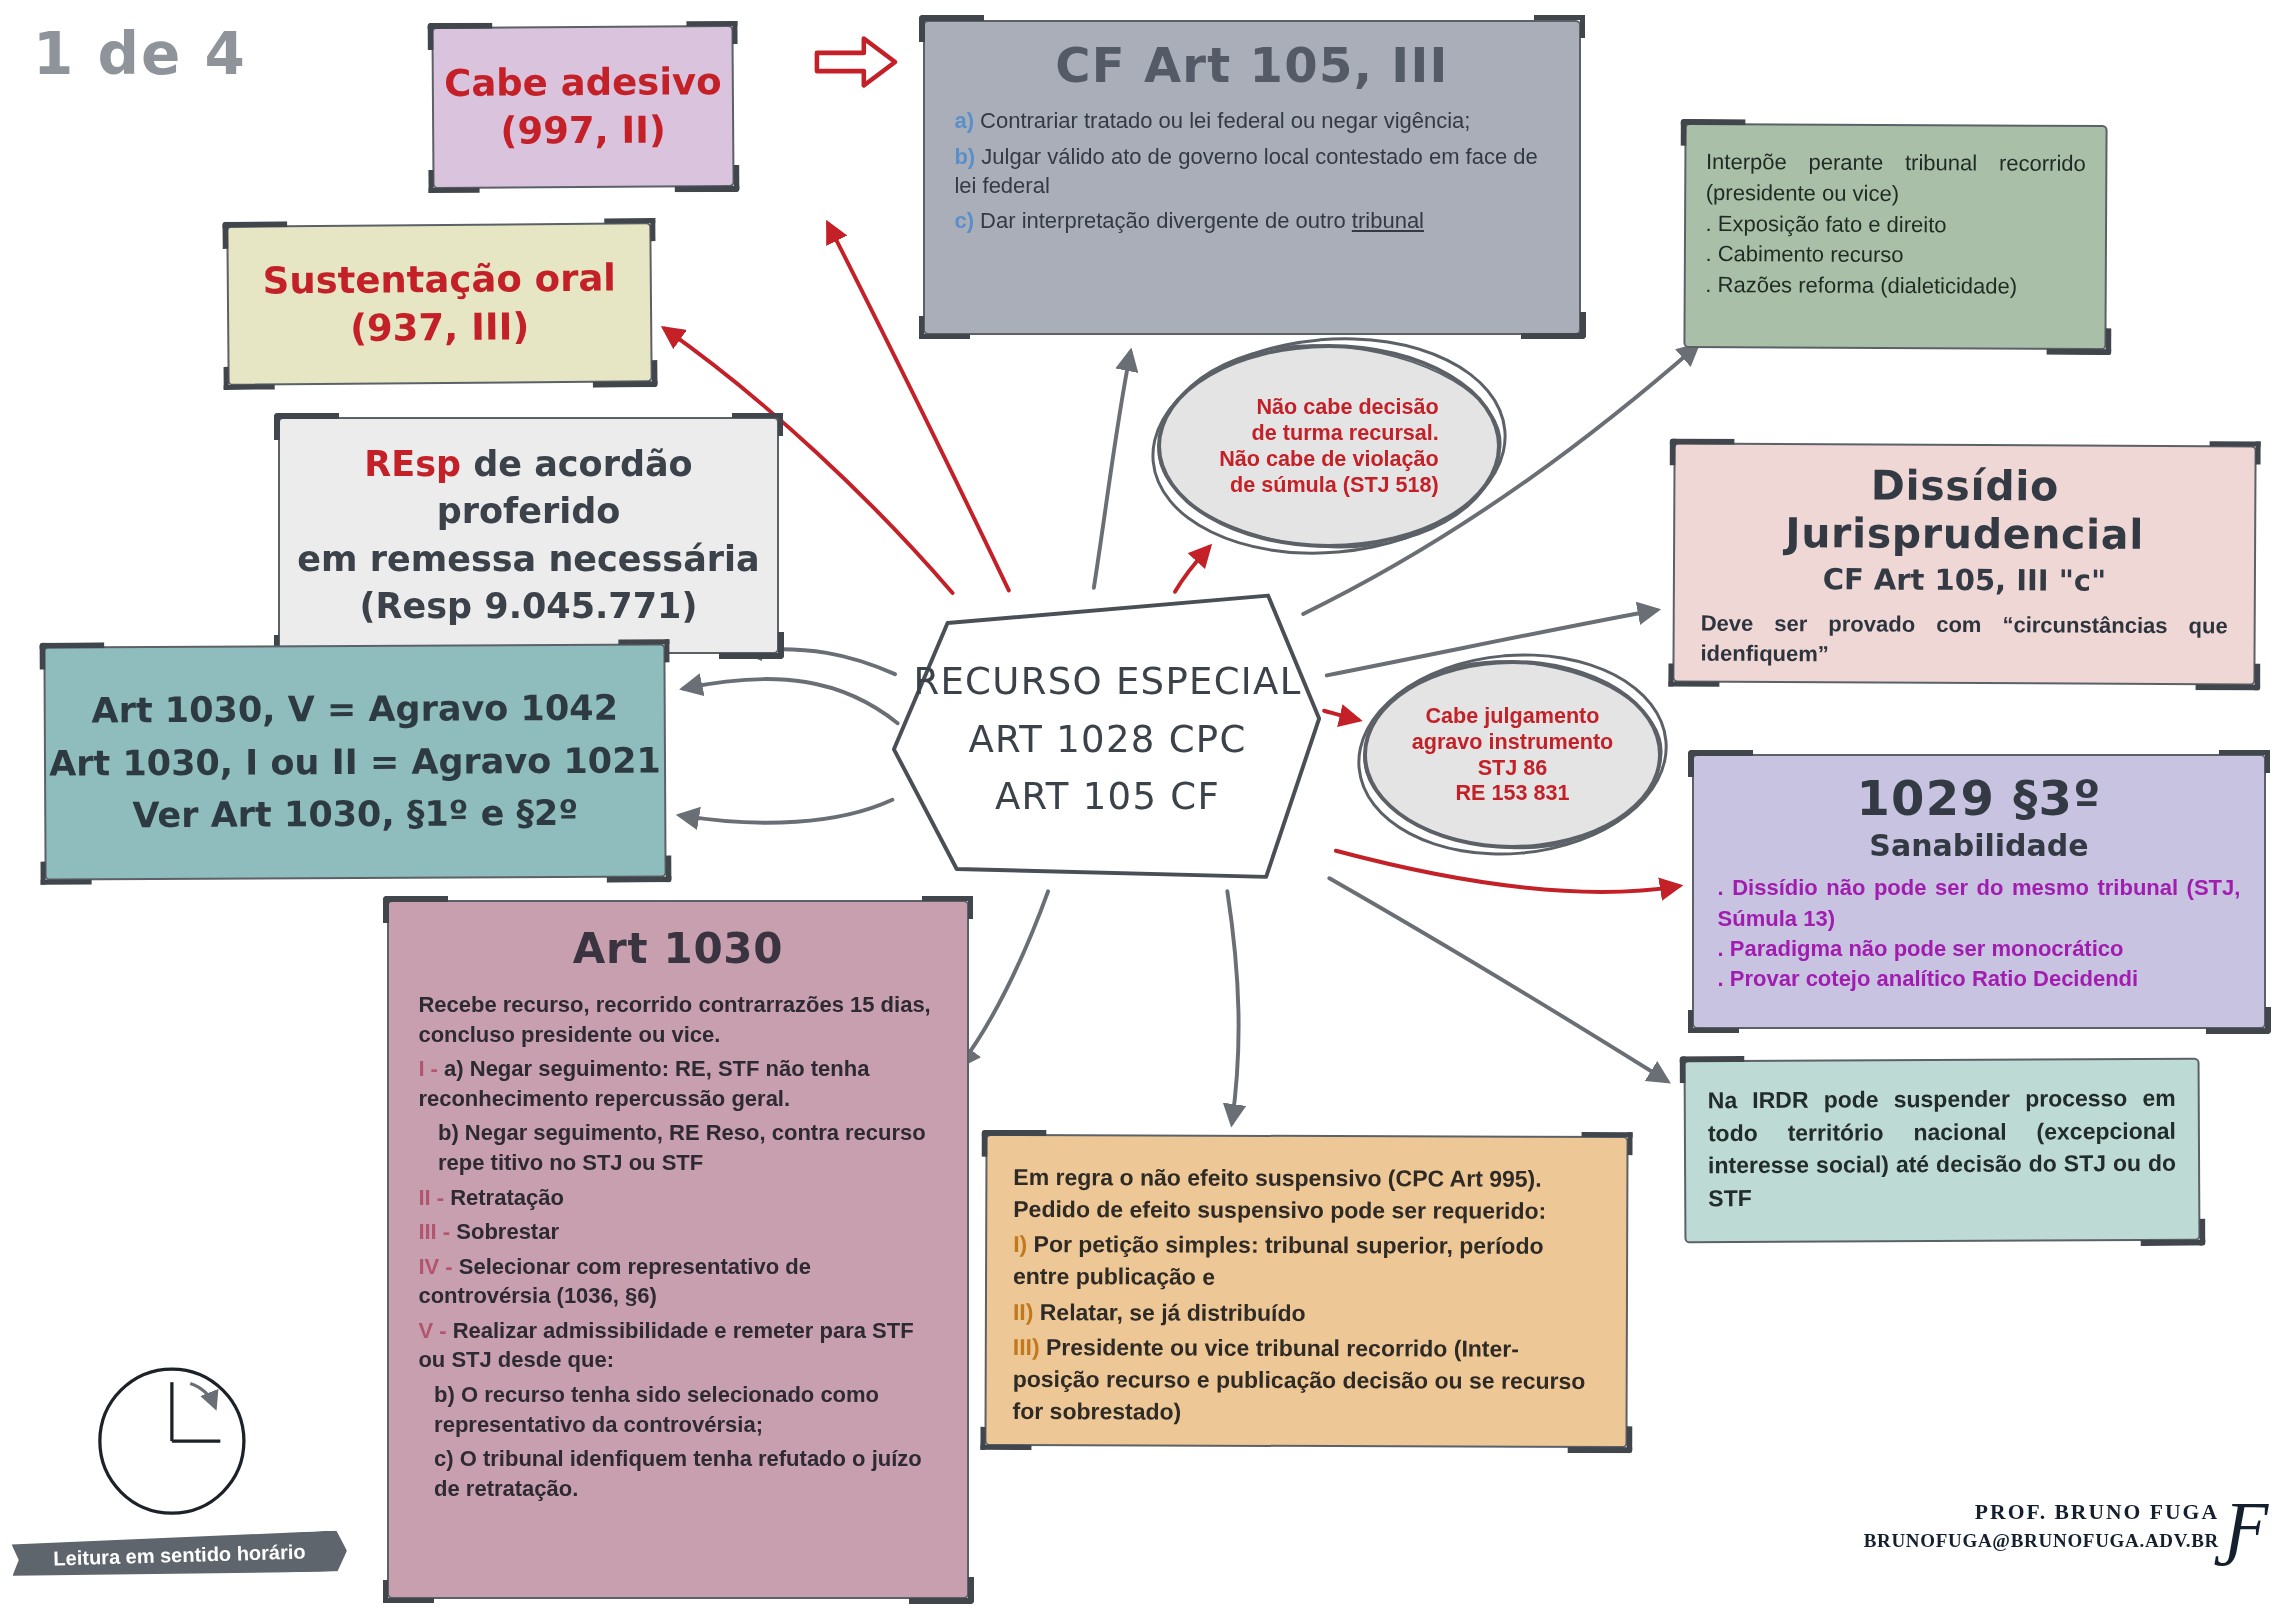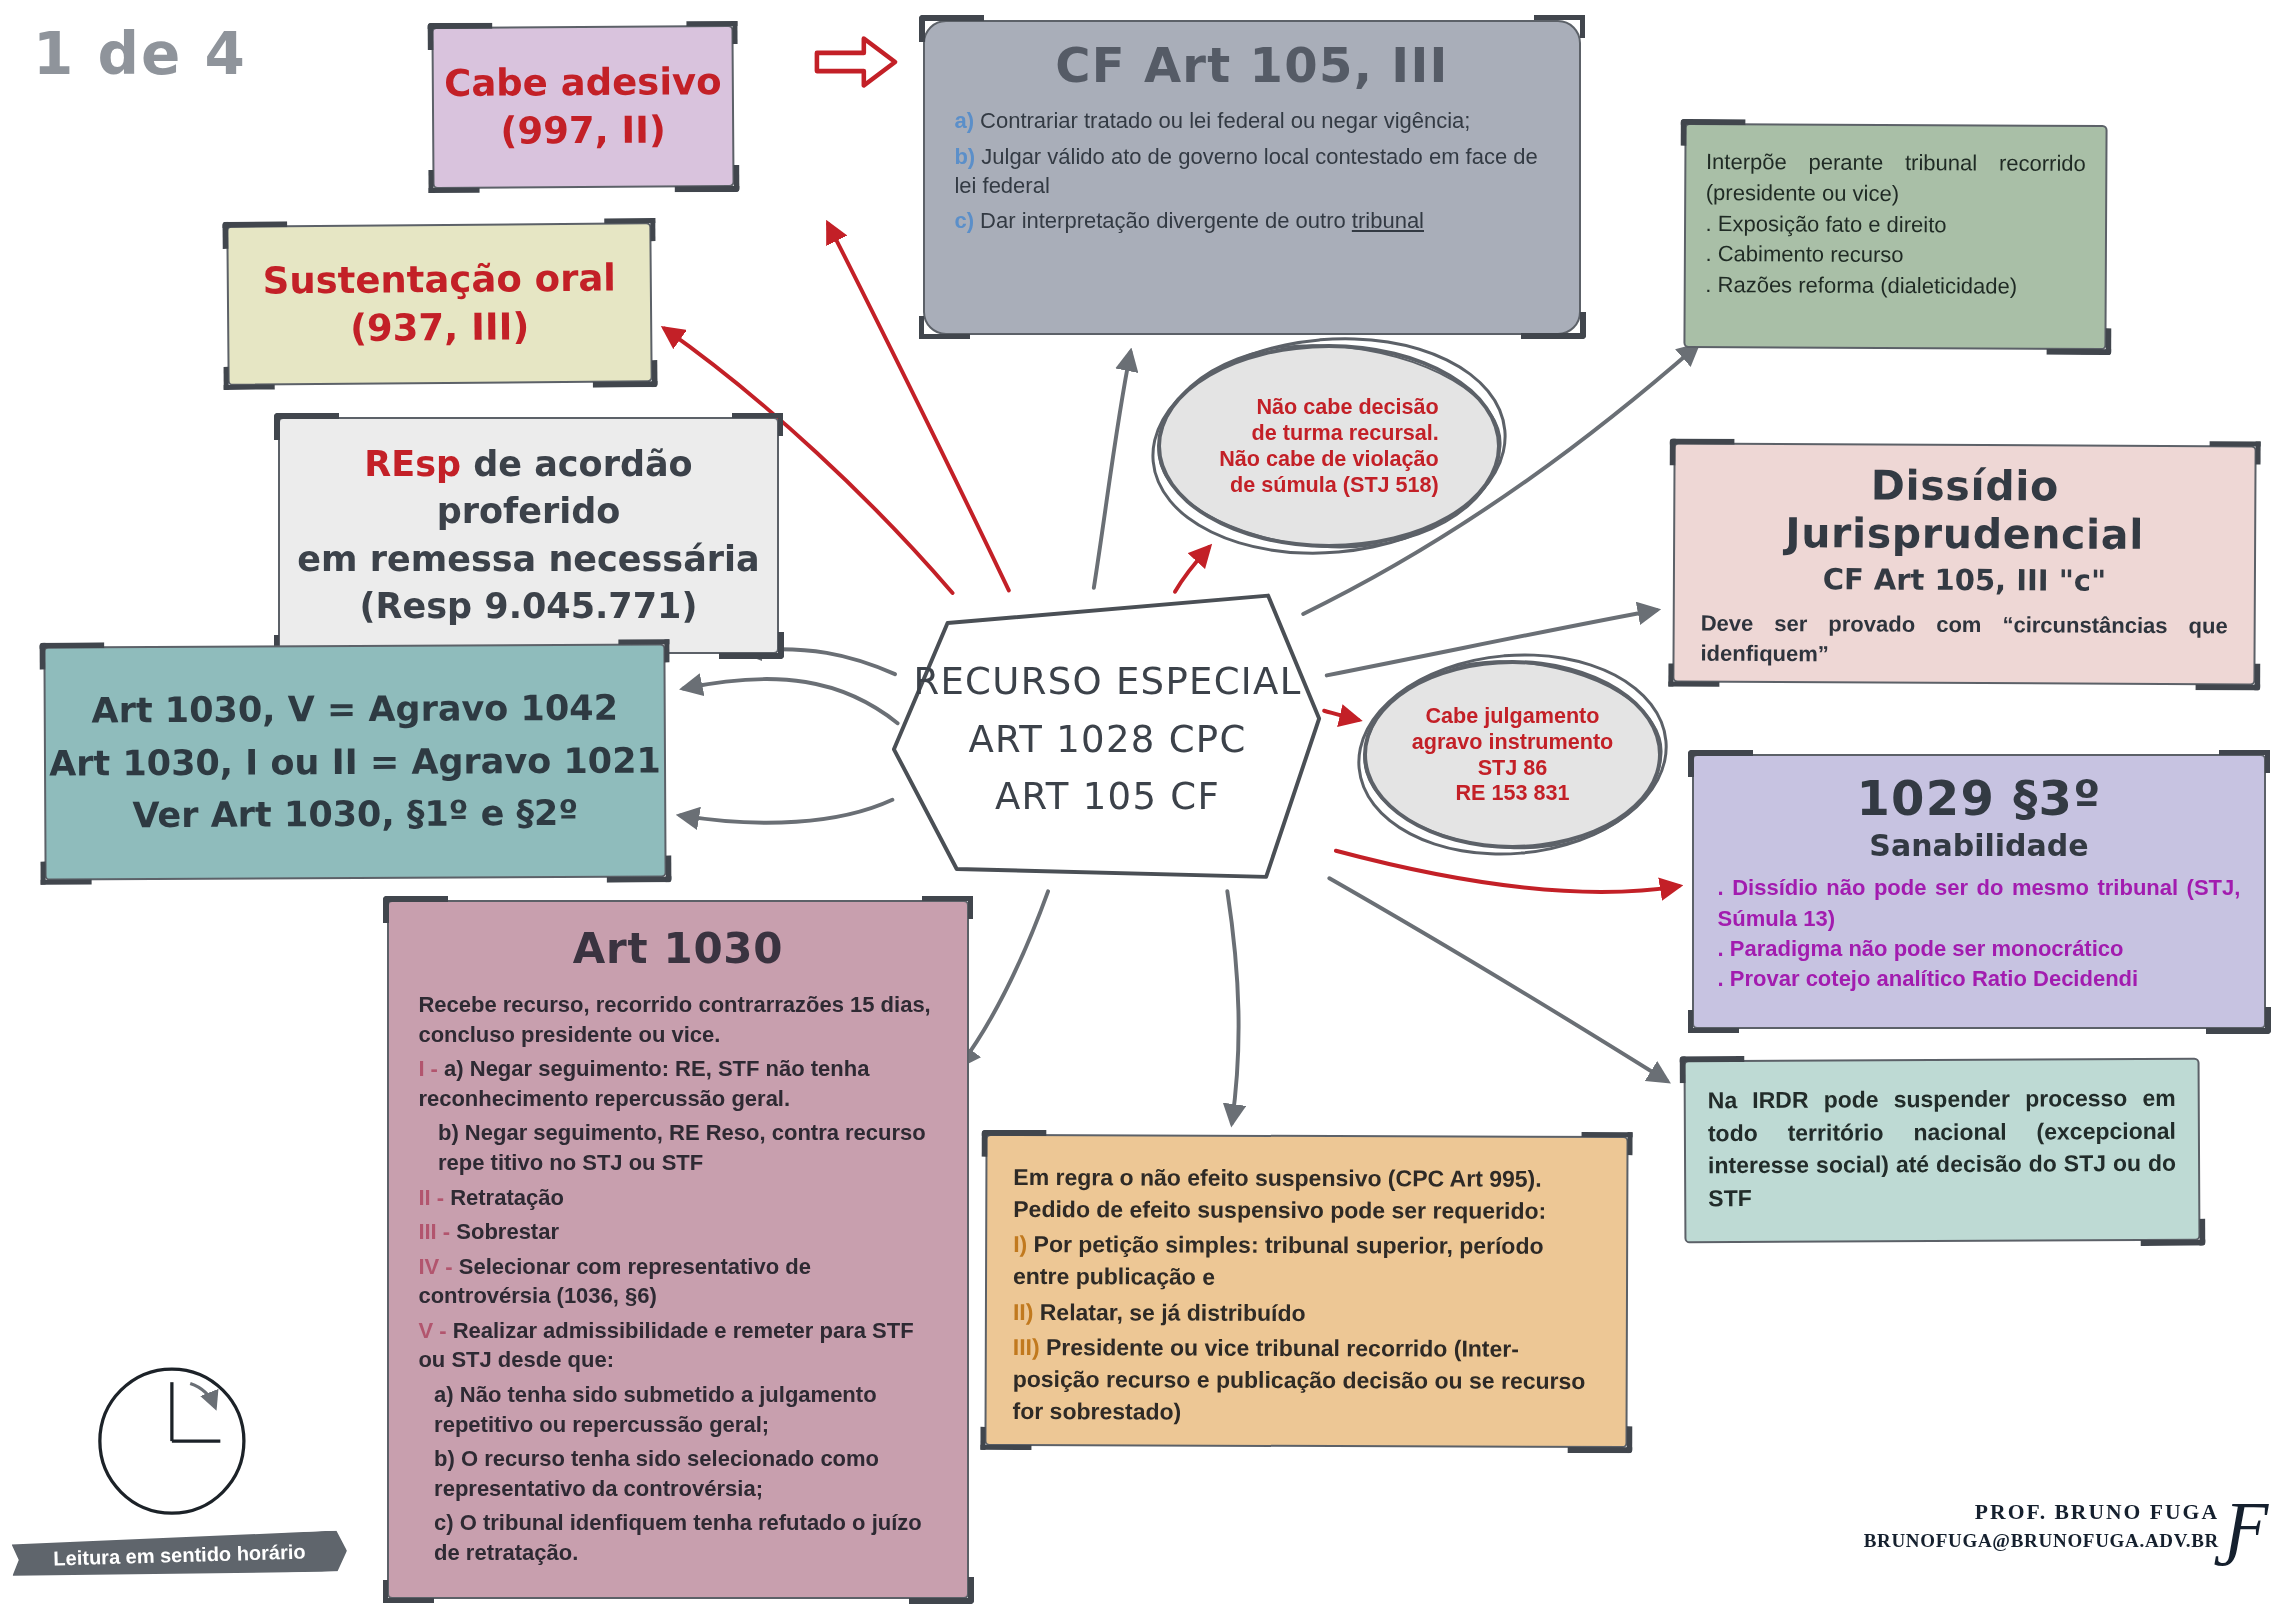--- a/index.html
+++ b/index.html
@@ -25,21 +25,21 @@
 
   
   #page-num{position:absolute;left:33px;top:19.6px;font-family:"DejaVu Sans",sans-serif;
     font-weight:bold;font-size:58px;color:#8f949b;letter-spacing:2px;z-index:3;}
 
   #cabe-adesivo{left:432px;top:26px;width:302px;height:162px;background:#d9c3dd;transform:rotate(-.4deg);}
   #cabe-adesivo .txt{font-size:37px;line-height:1.3;}
 
   #block-arrow{position:absolute;left:813px;top:33px;z-index:3;}
 
-  #cf105{left:923px;top:19.6px;width:658px;height:315px;background:#a9aeb9;padding:11.8px 29.4px;border-radius:23px;}
+  #cf105{left:923px;top:19.6px;width:658px;height:315px;background:#a9aeb9;padding:11.8px 29.4px;}
   #cf105 .title{font-size:48px;color:#555b66;text-align:center;letter-spacing:1.3px;margin:3.9px 0 13px;}
   .cf-item{font-size:22px;line-height:1.32;color:#333a43;margin:6.5px 0;}
   .pfx-blue{color:#5b8fc9;font-weight:bold;}
   .u{text-decoration:underline;}
 
   #interpoe{left:1684px;top:124px;width:423px;height:225px;background:#a9bfa7;padding:22px 19.6px;
     font-size:22px;line-height:1.4;color:#1f2a24;text-align:justify;transform:rotate(.3deg);}
 
   #sustentacao{left:227px;top:224px;width:425px;height:160px;background:#e6e6c4;transform:rotate(-.5deg);}
   #sustentacao .txt{font-size:37px;line-height:1.3;}
@@ -226,21 +226,20 @@
   <div id="art1030" class="box">
     <i class="corners"></i>
     <div class="title hand">Art 1030</div>
     <p class="a-item"><span class="pfx-rose"></span><span>Recebe recurso, recorrido contrarrazões 15 dias, concluso presidente ou vice.</span></p>
     <p class="a-item"><span class="pfx-rose">I -</span><span> a) Negar seguimento: RE, STF não tenha reconhecimento repercussão geral.</span></p>
     <p class="a-item ind1"><span class="pfx-rose"></span><span>b) Negar seguimento, RE Reso, contra recurso repe titivo no STJ ou STF</span></p>
     <p class="a-item"><span class="pfx-rose">II -</span><span> Retratação</span></p>
     <p class="a-item"><span class="pfx-rose">III -</span><span> Sobrestar</span></p>
     <p class="a-item"><span class="pfx-rose">IV -</span><span> Selecionar com representativo de controvérsia (1036, §6)</span></p>
     <p class="a-item"><span class="pfx-rose">V -</span><span> Realizar admissibilidade e remeter para STF ou STJ desde que:</span></p>
-    <p class="a-item ind2"><span>a) Não tenha sido submetido a julgamento repetitivo ou repercussão geral;</span></p>
     <p class="a-item ind2"><span>b) O recurso tenha sido selecionado como representativo da controvérsia;</span></p>
     <p class="a-item ind2"><span>c) O tribunal idenfiquem tenha refutado o juízo de retratação.</span></p>
   </div>
 
   <div id="efeito" class="box">
     <i class="corners"></i>
     <p class="e-item"><span>Em regra o não efeito suspensivo (CPC Art 995). Pedido de efeito suspensivo pode ser requerido:</span></p>
     <p class="e-item"><span class="pfx-orange">I)</span><span> Por petição simples: tribunal superior, período entre publicação e</span></p>
     <p class="e-item"><span class="pfx-orange">II)</span><span> Relatar, se já distribuído</span></p>
     <p class="e-item"><span class="pfx-orange">III)</span><span> Presidente ou vice tribunal recorrido (Inter-posição recurso e publicação decisão ou se recurso for sobrestado)</span></p>

